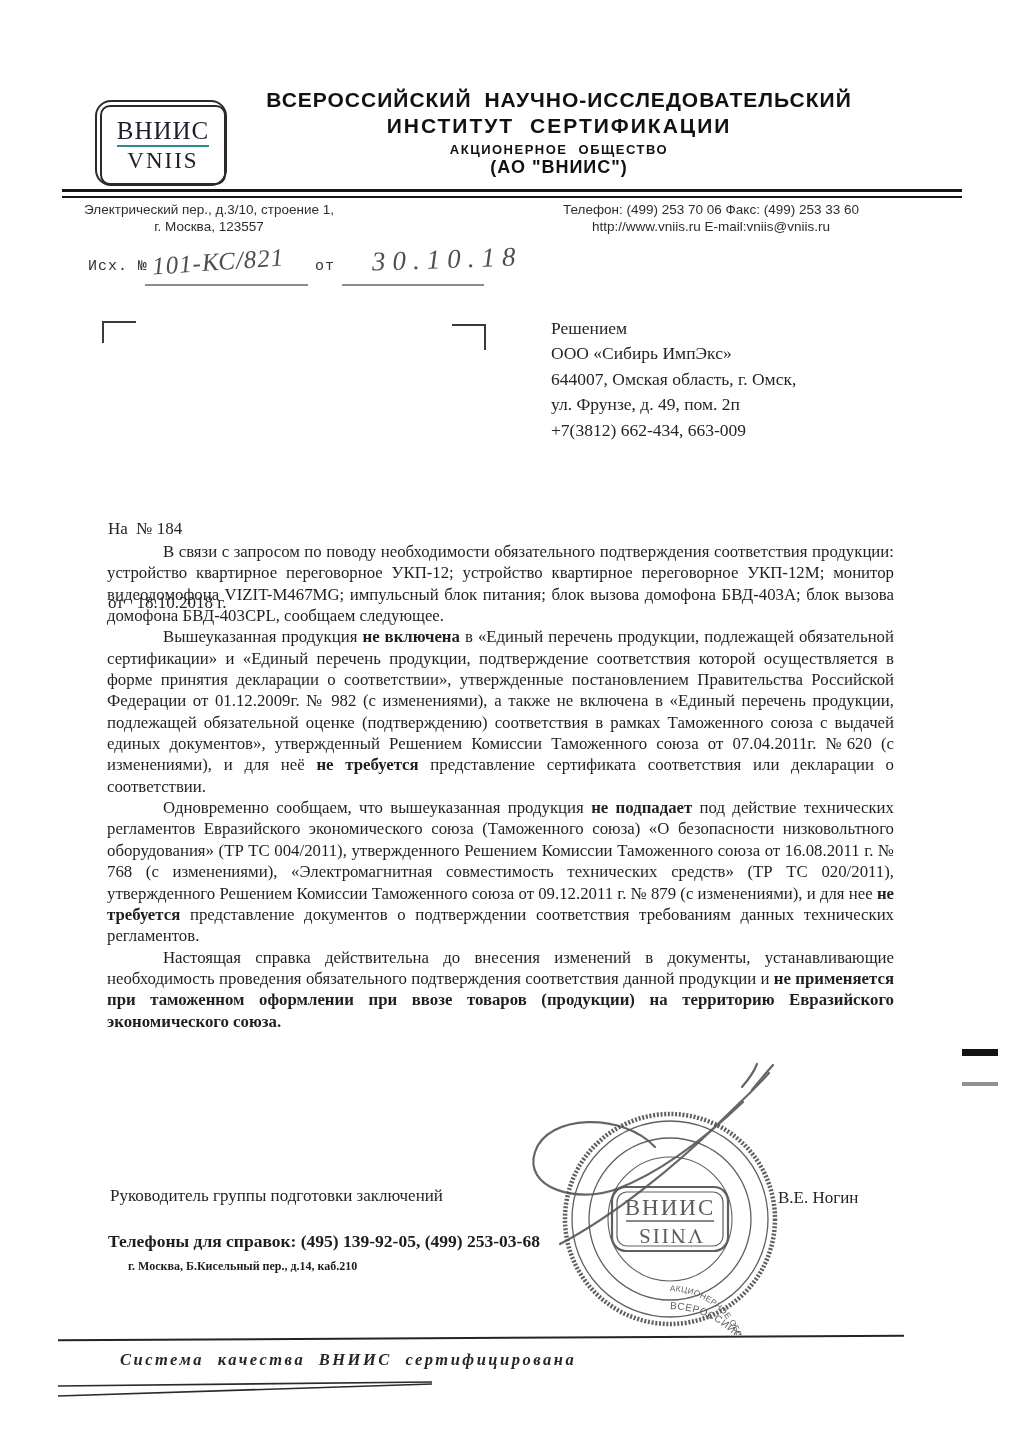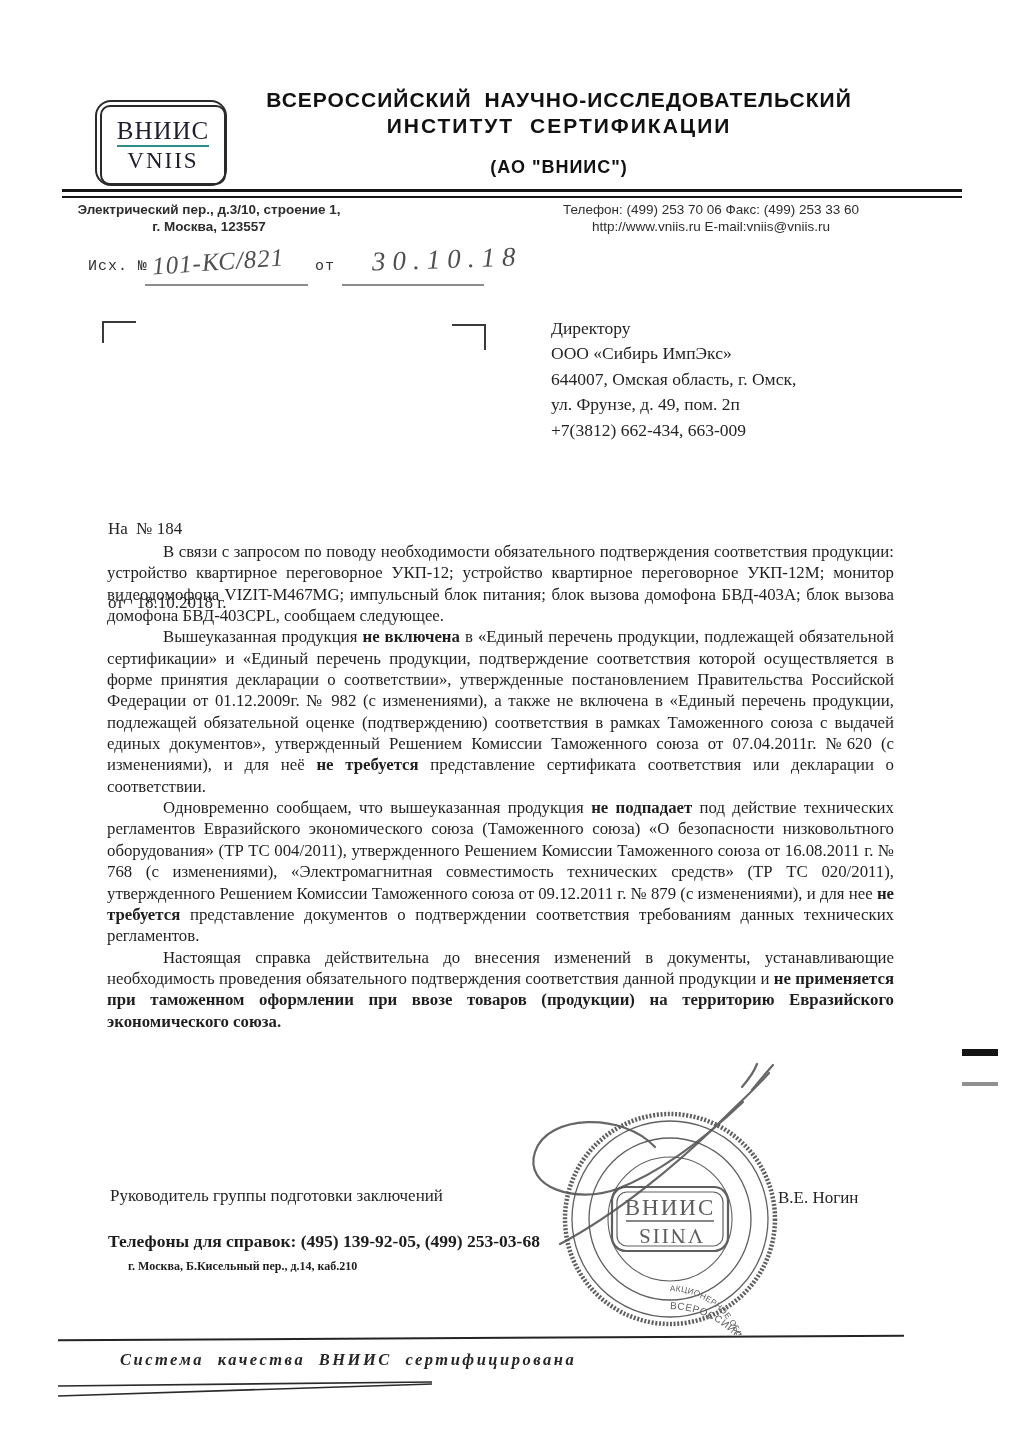--- a/index.html
+++ b/index.html
@@ -29,21 +29,21 @@
   .t1{top:88px;font-size:21px;letter-spacing:1px;word-spacing:6px;}
   .t2{top:114px;font-size:21px;letter-spacing:2px;word-spacing:8px;}
   .sub1{top:142px;font-size:13px;letter-spacing:1.5px;word-spacing:6px;}
   .sub2{top:157px;font-size:18px;letter-spacing:1px;}
 
   .header-rule{left:62px;top:189px;width:900px;height:4px;
     border-top:3px solid #161616;border-bottom:2px solid #161616;}
 
   .contact{font-family:"Liberation Sans","DejaVu Sans",sans-serif;
     font-size:13.5px;line-height:17px;color:#2d2d2d;text-align:center;}
-  .contact-left{left:64px;top:201px;width:290px;font-weight:bold;}
+  .contact-left{left:64px;top:201px;width:290px;}
   .contact-right{left:518px;top:201px;width:386px;}
 
   
   .mono-label{font-family:"Liberation Mono","DejaVu Sans Mono",monospace;
     font-size:15px;letter-spacing:1px;color:#333;text-align:right;}
   .hand{font-style:italic;color:#4f4f4f;white-space:nowrap;}
   .hand-number{left:152px;top:248px;font-size:25px;transform:rotate(-4deg);letter-spacing:1px;}
   .hand-date{left:372px;top:244px;font-size:27px;transform:rotate(-2deg);letter-spacing:7px;}
   .u-line{border-bottom:2px solid #8c8c8c;height:0;}
 
@@ -94,20 +94,21 @@
   <div class="abs logo-box">
     <div class="logo-inner">
       <div class="logo-ru">ВНИИС</div>
       <div class="logo-divider"></div>
       <div class="logo-en">VNIIS</div>
     </div>
   </div>
 
   <div class="abs org-title t2">ИНСТИТУТ  СЕРТИФИКАЦИИ</div>
   <div class="abs org-title t1">ВСЕРОССИЙСКИЙ  НАУЧНО-ИССЛЕДОВАТЕЛЬСКИЙ</div>
+  <div class="abs org-title sub1">АКЦИОНЕРНОЕ  ОБЩЕСТВО</div>
   <div class="abs org-title sub2">(АО  "ВНИИС")</div>
 
   <div class="abs header-rule"></div>
 
   <div class="abs contact contact-left">
     <div>Электрический пер., д.3/10, строение 1,</div>
     <div>г. Москва, 123557</div>
   </div>
   <div class="abs contact contact-right">
     <div>Телефон: (499) 253 70 06  Факс: (499)  253 33 60</div>
@@ -118,21 +119,21 @@
   <div class="abs hand hand-number">101-КС/821</div>
   <div class="abs u-line" style="left:145px;top:284px;width:163px;"></div>
   <div class="abs mono-label" style="left:315px;top:258px;">от</div>
   <div class="abs u-line" style="left:342px;top:284px;width:142px;"></div>
   <div class="abs hand hand-date">30.10.18</div>
 
   <div class="abs bracket-left"></div>
   <div class="abs bracket-right"></div>
 
   <div class="abs recipient">
-    <div>Директору</div>
+    <div>Решением</div>
     <div>ООО «Сибирь ИмпЭкс»</div>
     <div>644007, Омская область, г. Омск,</div>
     <div>ул. Фрунзе, д. 49, пом. 2п</div>
     <div>+7(3812) 662-434, 663-009</div>
   </div>
 
   <div class="abs in-ref">
     <div>На  № 184</div>
     <div>от   18.10.2018 г.</div>
   </div>

